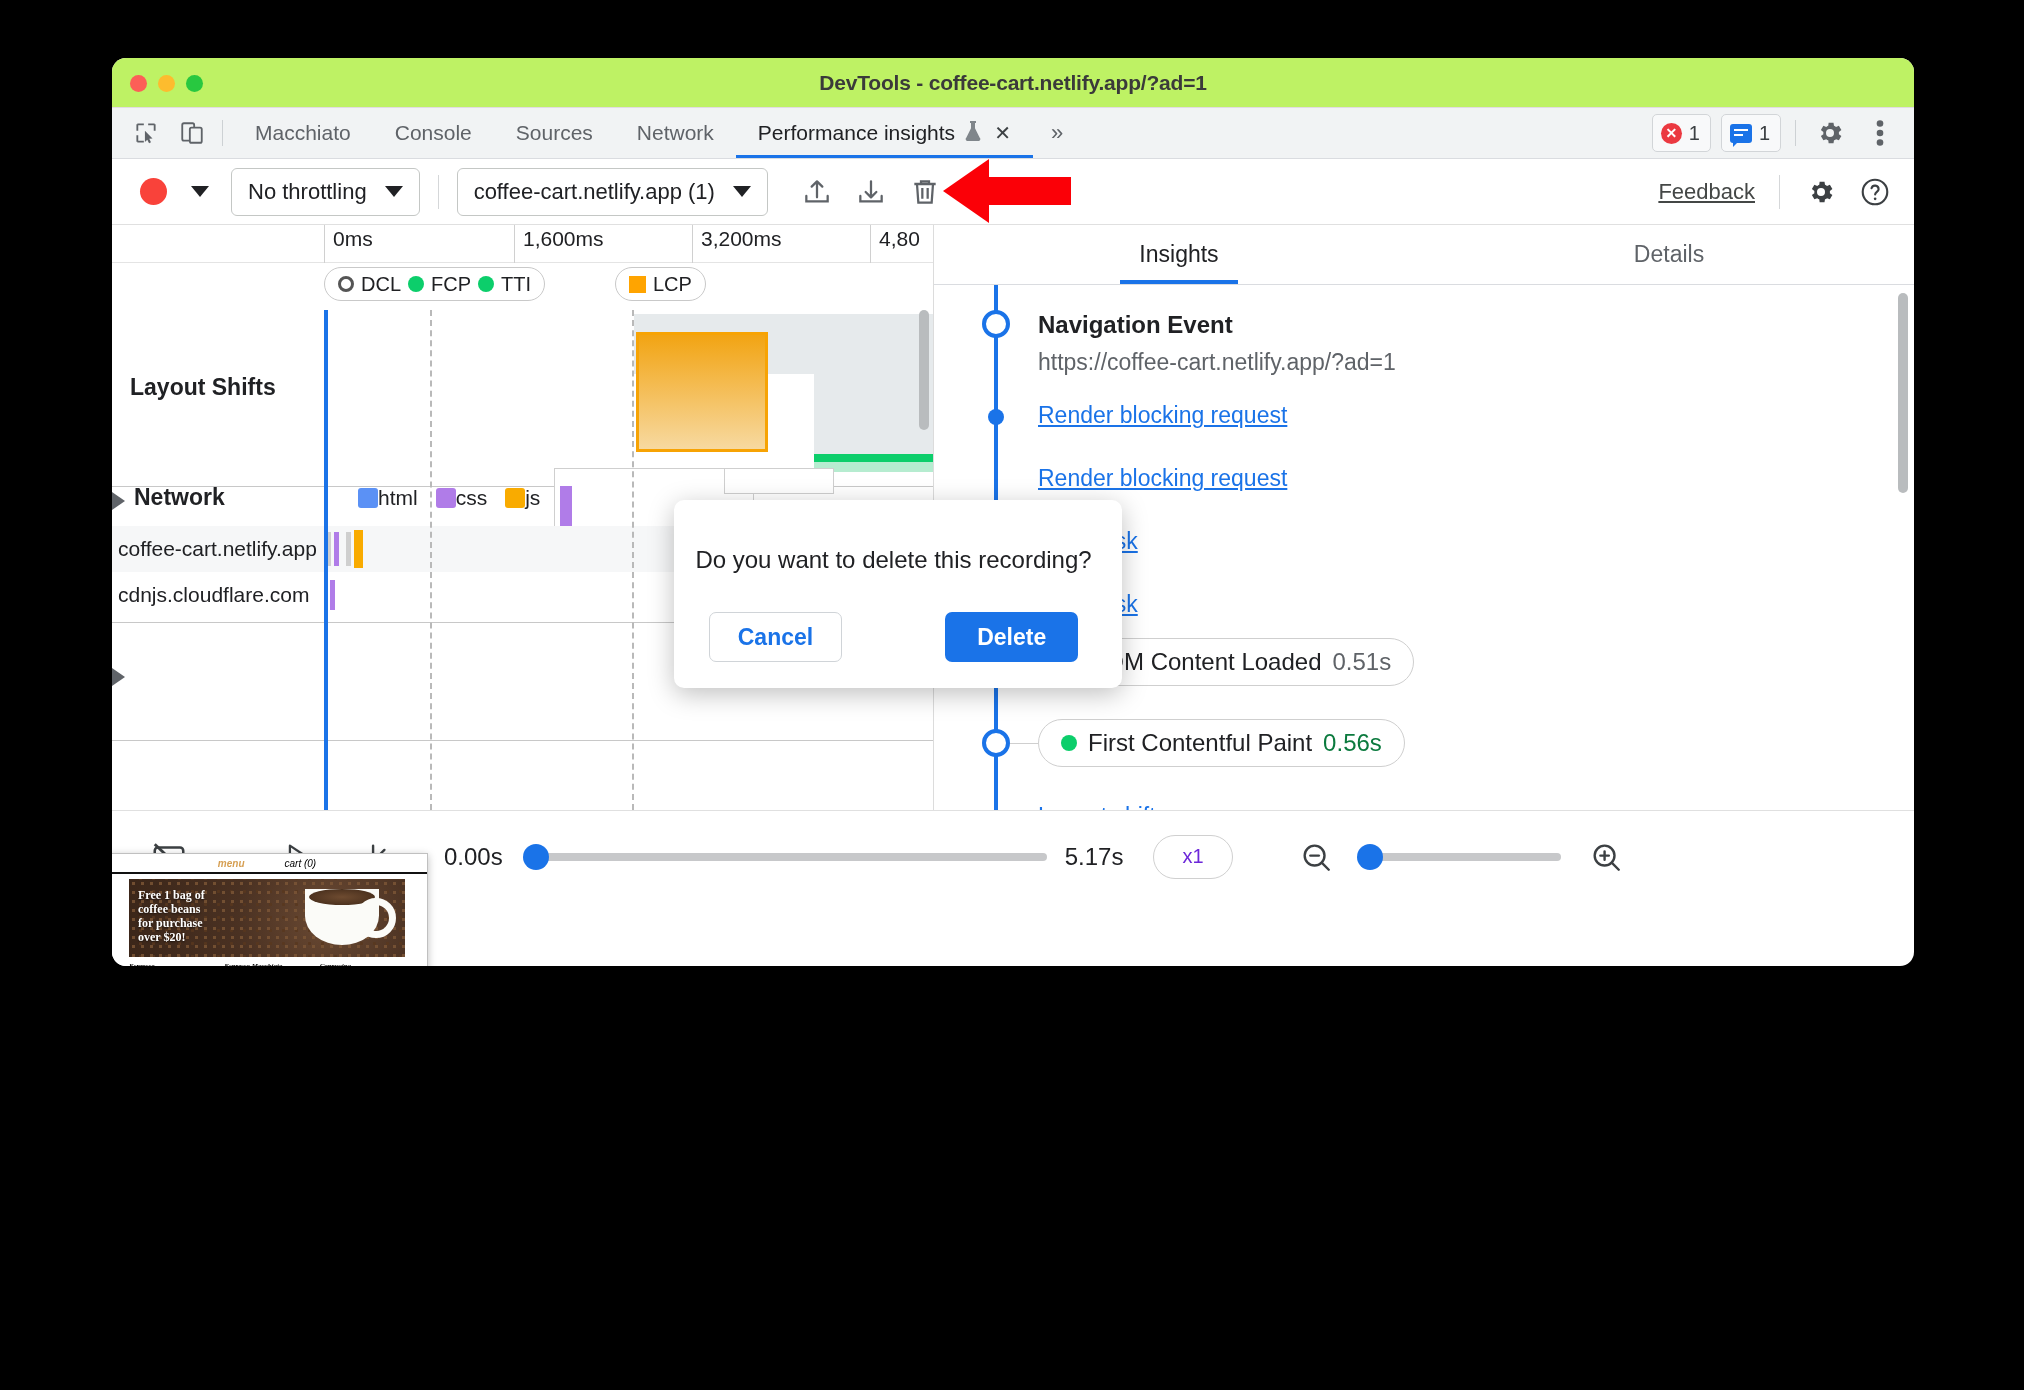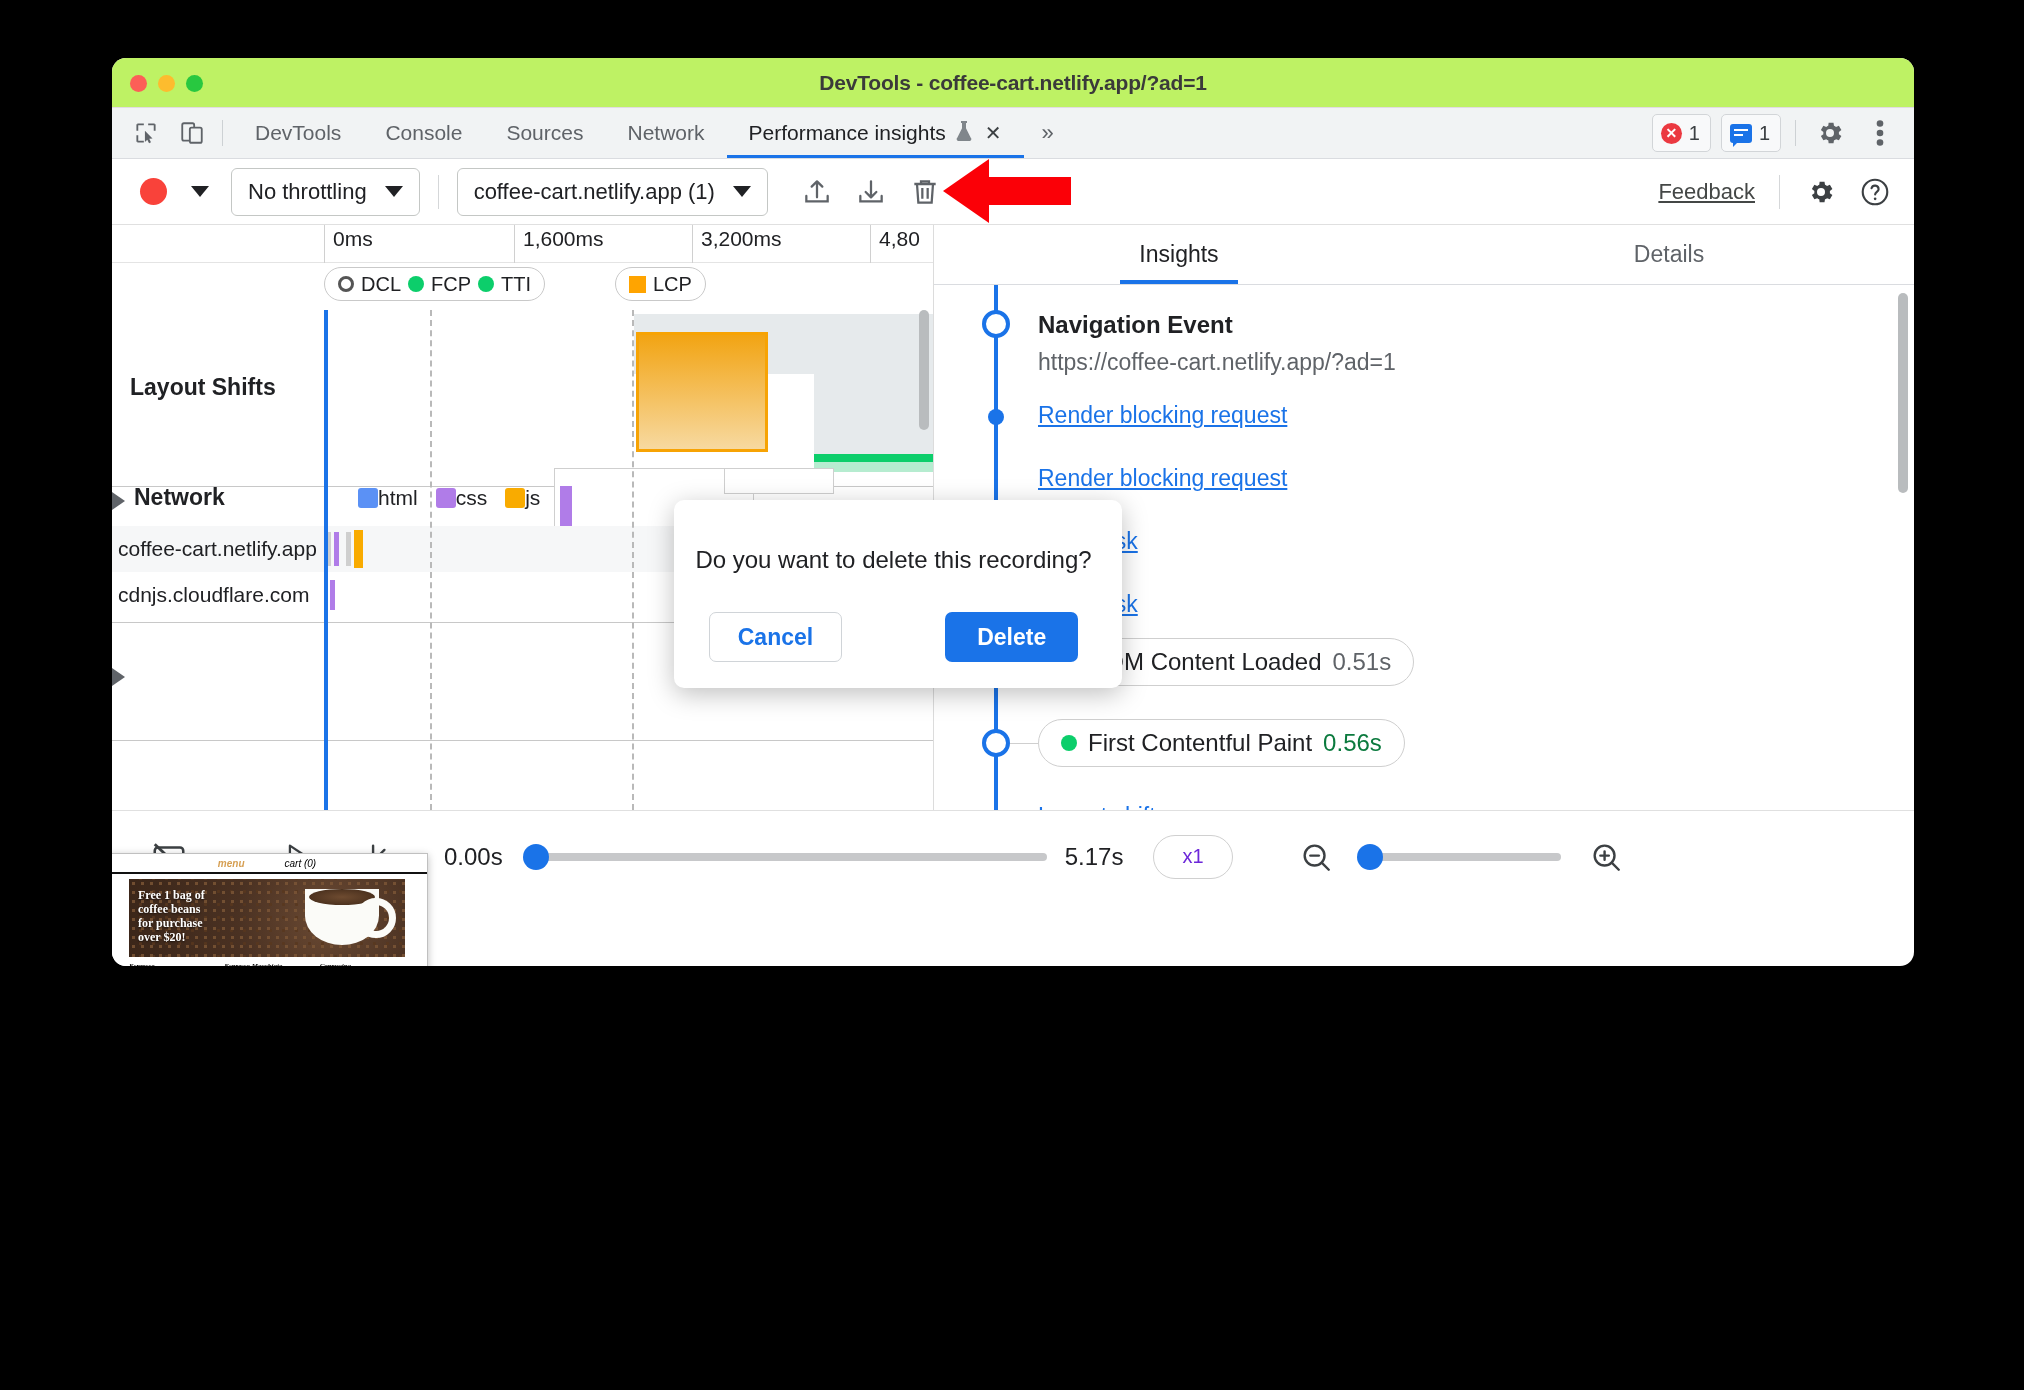--- a/index.html
+++ b/index.html
@@ -240,21 +240,21 @@
       <div class="tb-iconbtn">
         <svg width="26" height="26" viewBox="0 0 24 24" fill="none" stroke="#5f6368" stroke-width="1.7">
           <rect x="3" y="3" width="11" height="16" rx="1.5"></rect>
           <rect x="10" y="7" width="11" height="14" rx="1.5" fill="#f1f3f4"></rect>
         </svg>
       </div>
     </div>
     <div class="tb-sep"></div>
     <div class="tabs">
       <div class="tab">
-        <span>DevTools</span>
+        <span>Macchiato</span>
       </div>
       <div class="tab">
         <span>Console</span>
       </div>
       <div class="tab">
         <span>Sources</span>
       </div>
       <div class="tab">
         <span>Network</span>
       </div>

